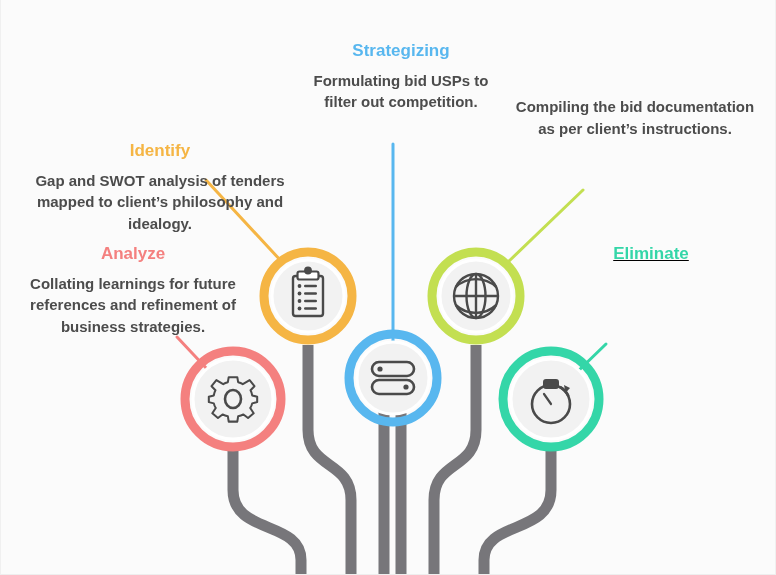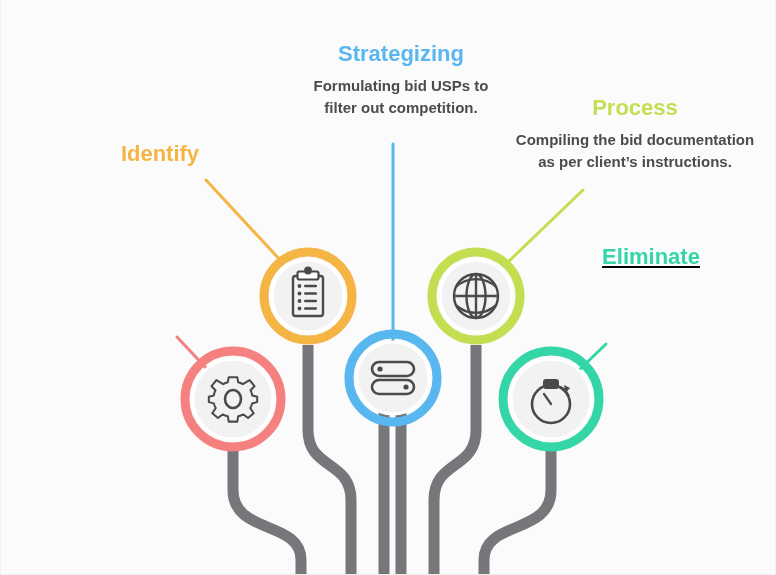--- a/index.html
+++ b/index.html
@@ -27,21 +27,21 @@
   #artwork {
     position: absolute;
     left: 0;
     top: 0;
   }
   .block {
     position: absolute;
     text-align: center;
   }
   .block .title {
-    font-size: 22px;
+    font-size: 17px;
     font-weight: bold;
     margin: 0 0 9px 0;
     line-height: 1.1;
   }
   .block .body {
     font-size: 15px;
     font-weight: bold;
     color: #4c4c4c;
     line-height: 1.45;
     margin: 0;
@@ -159,32 +159,40 @@
         <line x1="0" y1="-13" x2="0" y2="-16" stroke="#4a4a4a" stroke-width="2.6"></line>
         <path d="M 9 -14 A 20 20 0 0 1 17.5 -5" fill="none" stroke="#4a4a4a" stroke-width="2.6"></path>
         <path d="M 13 -16 L 19 -13 L 14.5 -8 Z" fill="#4a4a4a"></path>
         <line x1="0" y1="3" x2="-7" y2="-7" stroke="#4a4a4a" stroke-width="2.2" stroke-linecap="round"></line>
       </g>
     </g>
   </svg>
 
   <div class="block" id="blk-identify">
     <div class="title" style="color:#f5b544">Identify</div>
+    <div class="body">Gap and SWOT analysis of tenders
+mapped to client’s philosophy and
+idealogy.</div>
   </div>
 
   <div class="block" id="blk-strategizing">
     <div class="title" style="color:#58b7ef">Strategizing</div>
     <div class="body">Formulating bid USPs to
 filter out competition.</div>
   </div>
 
   <div class="block" id="blk-process">
-    <div class="title" style="color:#c3df51">Process</div>
     <div class="body">Compiling the bid documentation
 as per client’s instructions.</div>
   </div>
 
+  <div class="block" id="blk-analyze">
+    <div class="title" style="color:#f4807f">Analyze</div>
+    <div class="body">Collating learnings for future
+references  and refinement of
+business strategies.</div>
+  </div>
 
   <div class="block" id="blk-eliminate">
     <div class="title" style="color:#34d6a8">Eliminate</div>
   </div>
 
 </div>
 
 </body></html>

